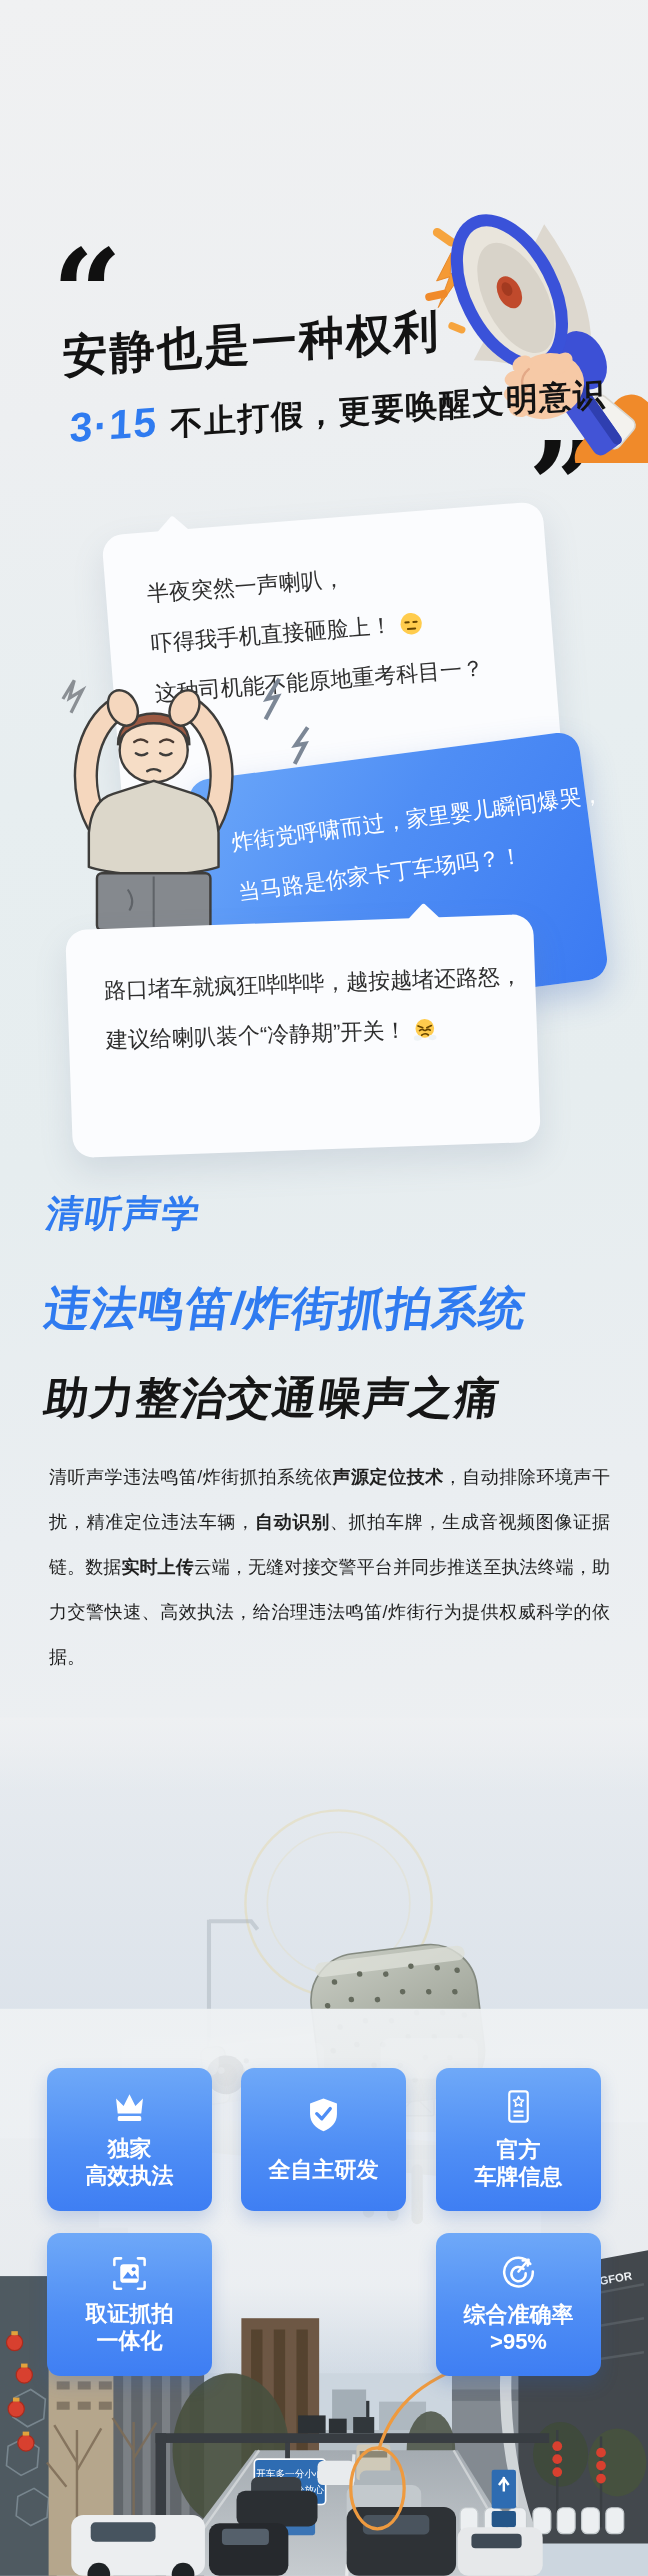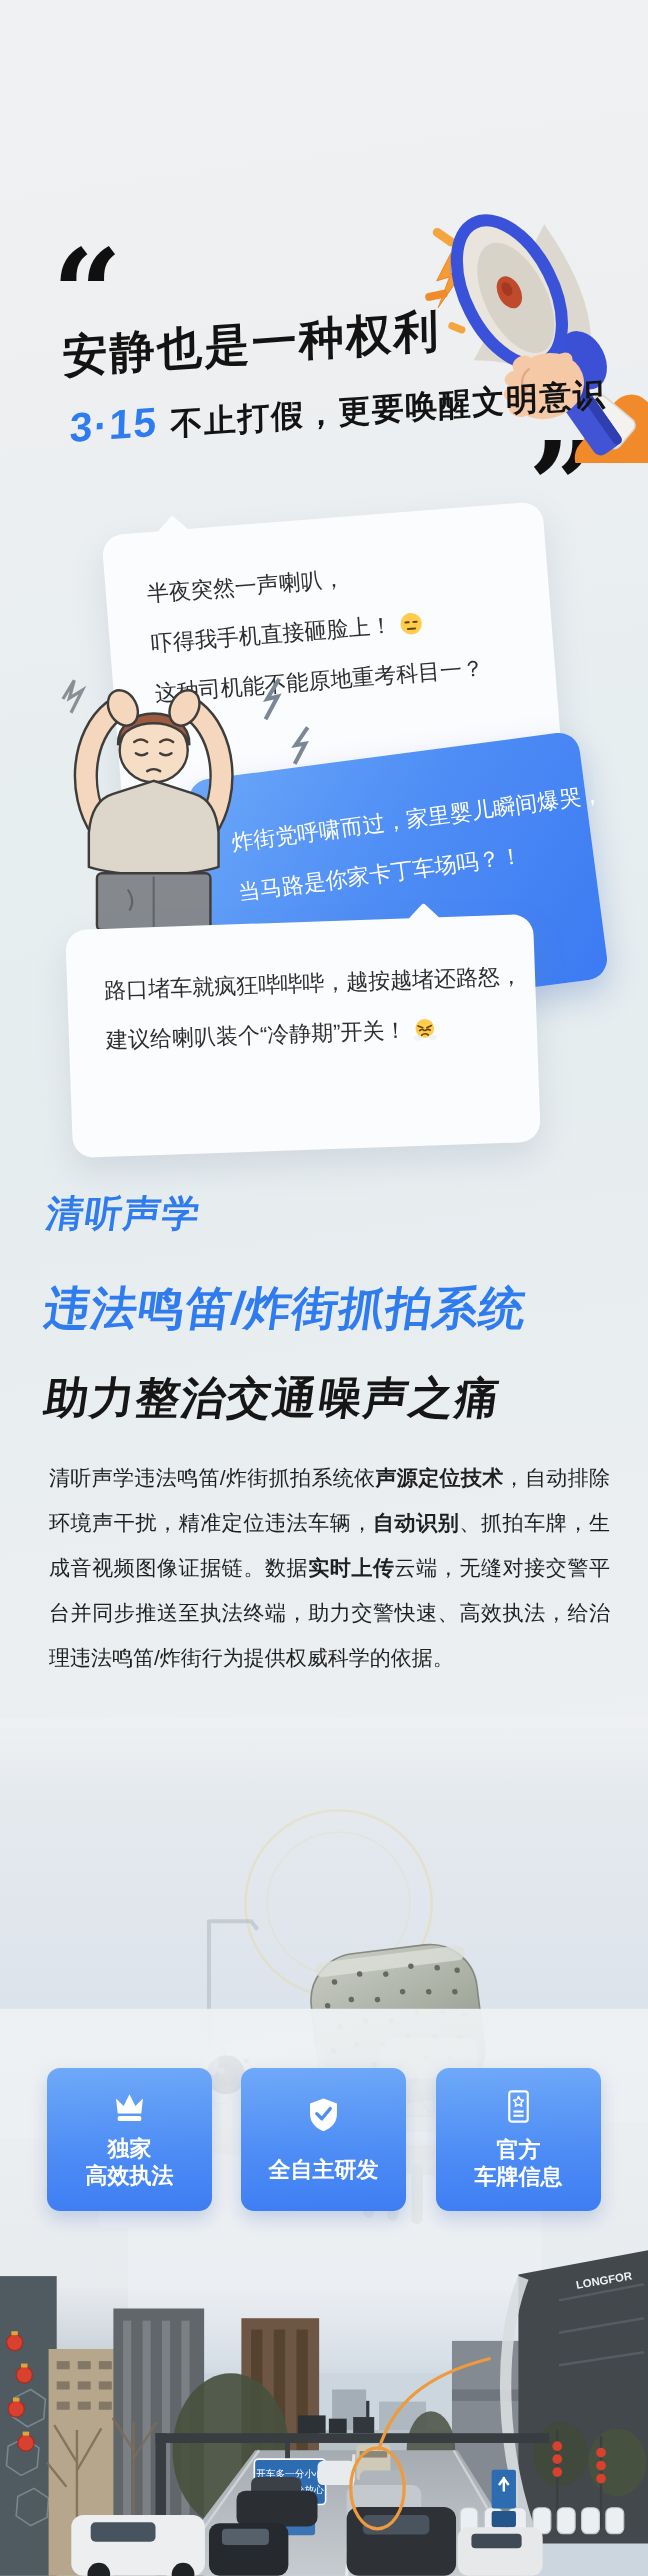--- a/index.html
+++ b/index.html
@@ -30,21 +30,21 @@
   .b2 .tail{bottom:-10.5px;left:212px;}
   .b3{left:69px;top:922px;width:468px;height:228px;transform:rotate(-2deg);padding:37px 0 0 37px;box-sizing:border-box;z-index:4;}
   .b3 .tail{top:-9.7px;left:347px;}
   .emoji{display:inline-block;width:24px;height:24px;vertical-align:-4.9px;margin-left:6.5px;}
   .person{position:absolute;left:32px;top:622px;width:292px;height:308px;z-index:3;pointer-events:none;}
   .megaphone{position:absolute;left:425px;top:196px;width:223px;height:267px;pointer-events:none;}
   
   .brand{position:absolute;left:50px;top:1189px;font-size:37px;font-weight:900;color:#2F7BF0;letter-spacing:1.6px;transform:skewX(-8deg);transform-origin:left top;}
   .t-blue{position:absolute;left:49px;top:1278px;font-size:46px;font-weight:900;color:#2F7BF0;letter-spacing:0.8px;transform:skewX(-8deg);transform-origin:left top;white-space:nowrap;}
   .t-black{position:absolute;left:49px;top:1369px;font-size:44px;font-weight:900;color:#161616;letter-spacing:1.6px;transform:skewX(-8deg);transform-origin:left top;white-space:nowrap;}
-  .para{position:absolute;left:49px;top:1455px;width:561px;font-size:21px;line-height:45px;color:#1f1f1f;text-align:justify;}
+  .para{position:absolute;left:49px;top:1455px;width:561px;font-size:18px;line-height:45px;color:#1f1f1f;text-align:justify;}
   .para .bold{font-weight:bold;}
   
   .photo-zone{position:absolute;left:0;top:1717px;width:648px;height:859px;z-index:1;}
   
   .card{position:absolute;width:165px;height:143px;border-radius:13px;z-index:6;
     background:linear-gradient(178deg,#6FA9F8 0%,#4f8ef5 55%,#3D7DF3 100%);
     box-shadow:0 8px 18px rgba(40,90,180,.22);
     display:flex;flex-direction:column;align-items:center;justify-content:center;gap:10.5px;color:#fff;}
   .card .lbl{font-weight:bold;font-size:22px;line-height:27.5px;text-align:center;}
   .card .lbl span{display:block;}
@@ -481,15 +481,38 @@
         <rect x="11" y="4" width="22" height="36" rx="3" fill="none" stroke="#fff" stroke-width="2.6"></rect>
         <path d="M22 10 l2 4 4 .5 -3 3 .8 4.2 -3.8 -2.2 -3.8 2.2 .8 -4.2 -3 -3 4 -.5 Z" fill="none" stroke="#fff" stroke-width="1.8" stroke-linejoin="round"></path>
         <line x1="16" y1="28" x2="28" y2="28" stroke="#fff" stroke-width="2.6"></line>
         <line x1="16" y1="33" x2="28" y2="33" stroke="#fff" stroke-width="2.6"></line>
       </svg>
     <div class="lbl">
         <span>官方</span>
         <span>车牌信息</span>
       </div>
   </div>
+  <div class="card r2 c1">
+    <svg width="37" height="37" viewBox="0 0 44 44">
+        <path d="M4 12 V6 a2 2 0 0 1 2 -2 H12 M32 4 h6 a2 2 0 0 1 2 2 v6 M40 32 v6 a2 2 0 0 1 -2 2 h-6 M12 40 H6 a2 2 0 0 1 -2 -2 v-6" stroke="#fff" stroke-width="3" fill="none" stroke-linecap="round"></path>
+        <rect x="11" y="11" width="22" height="22" rx="4" fill="#fff"></rect>
+        <path d="M14 28 l6 -8 5 6 3 -4 4 6 Z" fill="#4f8ef5"></path>
+        <circle cx="27" cy="17" r="2.4" fill="#4f8ef5"></circle>
+      </svg>
+    <div class="lbl">
+        <span>取证抓拍</span>
+        <span>一体化</span>
+      </div>
+  </div>
+  <div class="card r2 c3">
+    <svg width="37" height="37" viewBox="0 0 44 44">
+        <path d="M36 13 A17 17 0 1 0 39 22" stroke="#fff" stroke-width="3" fill="none" stroke-linecap="round"></path>
+        <path d="M28 19 A8.5 8.5 0 1 0 30.5 24" stroke="#fff" stroke-width="3" fill="none" stroke-linecap="round"></path>
+        <path d="M22 22 L34 8 M34 8 l-7 1 M34 8 l-1 7" stroke="#fff" stroke-width="3" fill="none" stroke-linecap="round"></path>
+      </svg>
+    <div class="lbl">
+        <span>综合准确率</span>
+        <span>&gt;95%</span>
+      </div>
+  </div>
 
 </div>
 
 
 </body></html>

